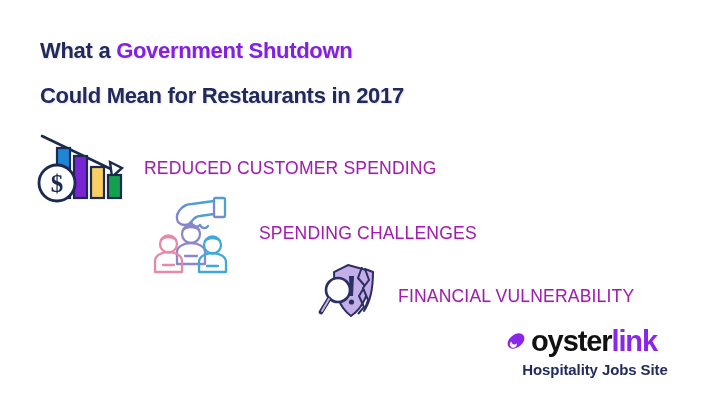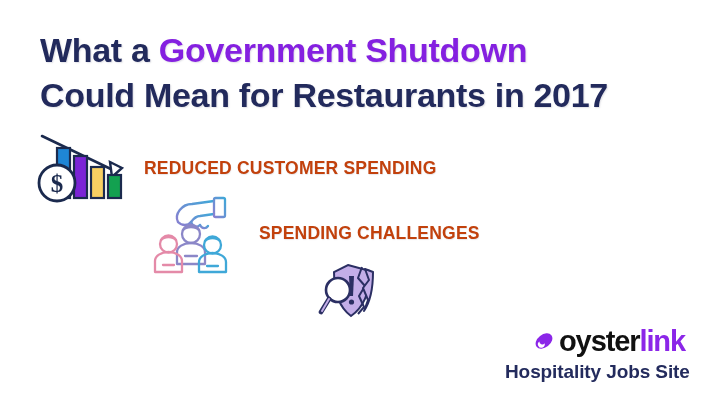--- a/index.html
+++ b/index.html
@@ -22,39 +22,39 @@
   }
 
   
   #headline {
     position: absolute;
     left: 40px;
     top: 28px;
     width: 640px;
   }
   .headline-line {
-    font-size: 34px;
+    font-size: 22px;
     font-weight: bold;
     line-height: 45px;
     letter-spacing: -0.3px;
     color: #222a5c;
     white-space: nowrap;
     text-shadow: 1px 1px 1.5px rgba(120,120,140,0.22);
   }
   .hl-accent {
     color: #8420e0;
   }
 
   
   .feature-label {
     position: absolute;
     font-size: 17.5px;
-    font-weight: bold;
+    font-weight: normal;
     letter-spacing: 0.2px;
-    color: #c2410c;
+    color: #a21caf;
     white-space: nowrap;
     text-shadow: 0.5px 0.5px 1px rgba(130,130,150,0.18);
   }
   #label-spending    { left: 144px; top: 158px; }
   #label-staffing    { left: 259px; top: 223px; }
   #label-financial   { left: 398px; top: 286px; }
 
   .icon-box { position: absolute; }
   #icon-spending  { left: 36px;  top: 134px; width: 100px; height: 72px; }
   #icon-staffing  { left: 152px; top: 192px; width: 100px; height: 82px; }
@@ -65,41 +65,40 @@
     position: absolute;
     left: 505px;
     top: 324px;
     width: 180px;
     height: 62px;
   }
   #logo-row {
     display: flex;
     align-items: center;
     height: 34px;
-    justify-content: flex-end;
   }
   #logo-mark {
     width: 22px;
     height: 22px;
     margin-right: 4px;
     flex: 0 0 auto;
   }
   #logo-wordmark {
     font-size: 29px;
     font-weight: bold;
     letter-spacing: -1.1px;
     line-height: 30px;
     color: #111111;
     white-space: nowrap;
   }
   #logo-wordmark .lw-link { color: #8b26e8; }
   #logo-tagline {
     margin-top: 3px;
     text-align: center;
-    font-size: 19px;
+    font-size: 15px;
     font-weight: bold;
     letter-spacing: -0.1px;
     color: #232b5d;
     white-space: nowrap;
   }
 </style>
 </head>
 <body>
 
 <div id="canvas">
@@ -181,20 +180,21 @@
       <g fill="#2b2f63">
         <path d="M31,14 h5 l-1,20 h-3 Z"></path>
         <circle cx="33.5" cy="40" r="2.6"></circle>
       </g>
 
       <circle cx="20" cy="28" r="12" fill="#ffffff" stroke="#2b2f63" stroke-width="2.6"></circle>
       <line x1="11" y1="37" x2="3" y2="50" stroke="#2b2f63" stroke-width="4.6" stroke-linecap="round"></line>
       <line x1="11" y1="37" x2="4" y2="49" stroke="#c3aee8" stroke-width="2" stroke-linecap="round"></line>
     </svg>
   </div>
+  <div class="feature-label" id="label-financial">FINANCIAL VULNERABILITY</div>
 
   <div id="logo-block">
     <div id="logo-row">
       <div id="logo-mark">
         <svg viewBox="0 0 22 22" width="22" height="22" aria-hidden="true">
           <g transform="rotate(-38 11 11)">
             <ellipse cx="11" cy="11" rx="9.4" ry="6.4" fill="#8b26e8"></ellipse>
             <path d="M7,8.6 a3.4,3.4 0 1,0 3.0,4.6 a2.9,2.9 0 0,1 -3.0,-4.6 Z" fill="#ffffff"></path>
           </g>
         </svg>

